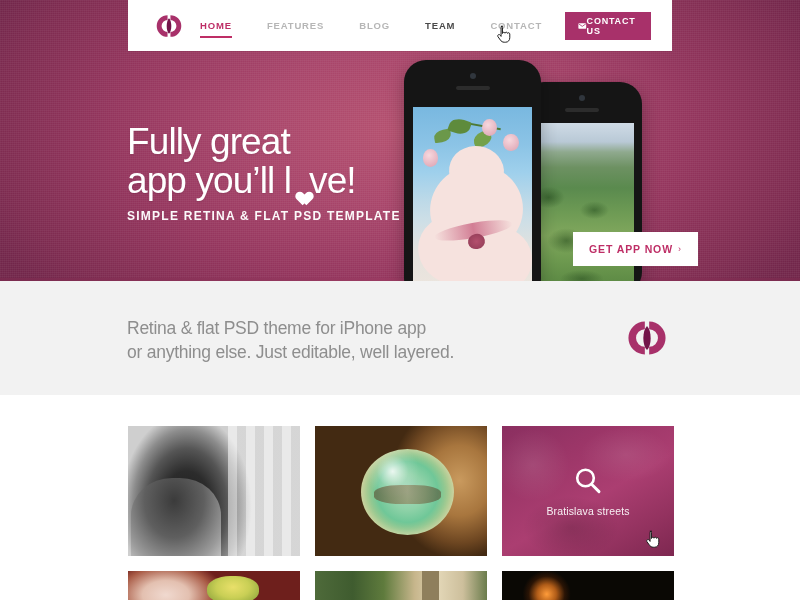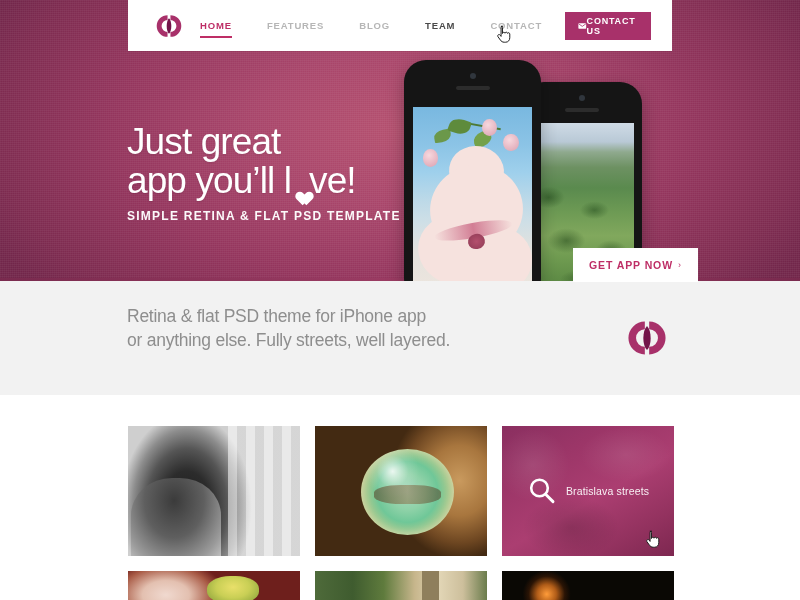--- a/index.html
+++ b/index.html
@@ -168,31 +168,31 @@
     background:radial-gradient(ellipse at 50% 50%, #b3506d, #8f3b55);
     border-radius:50%; transform:rotate(-12deg);
   }
 
   
   .get-app {
     position:absolute; left:573px; top:232px; z-index:30;
     background:#ffffff; height:34px; padding:0 16px;
     display:flex; align-items:center; gap:5px;
     color:#be2e66; font-size:10.5px; font-weight:bold; letter-spacing:.9px;
-    cursor:pointer; text-transform:uppercase;margin-top:16px;
+    cursor:pointer; text-transform:uppercase;
   }
   .get-app .chev { font-size:9px; font-weight:normal; }
 
   
   .band {
     position:absolute; left:0; top:281px; width:800px; height:114px;
     background:#f2f2f2;
   }
   .band-text {
-    position:absolute; left:127px; top:304px; z-index:5;
+    position:absolute; left:127px; top:316px; z-index:5;
     color:#8e8e8e; font-size:17.5px; line-height:24px; letter-spacing:-.25px;
   }
   .band-logo { position:absolute; left:617px; top:317px; width:60px; height:42px; z-index:5; }
 
   
   .gallery { position:absolute; left:128px; top:426px; width:546px; }
   .grid { display:flex; flex-wrap:wrap; gap:15px 15px; }
   .tile {
     width:172px; height:130px; position:relative; overflow:hidden;
     cursor:pointer; background:#ddd;
@@ -246,21 +246,21 @@
     position:relative;
   }
   .img-street:before {
     content:""; position:absolute; inset:0;
     background:
       radial-gradient(ellipse 30% 40% at 18% 30%, rgba(255,255,255,.10), transparent 70%),
       radial-gradient(ellipse 38% 30% at 72% 22%, rgba(255,255,255,.09), transparent 70%),
       radial-gradient(ellipse 40% 34% at 40% 78%, rgba(0,0,0,.16), transparent 70%);
   }
   .street-overlay {
-    position:absolute; inset:0; display:flex; flex-direction:row;
+    position:absolute; inset:0; display:flex; flex-direction:column;
     align-items:center; justify-content:center; gap:9px; z-index:3;
   }
   .search-icon { width:30px; height:30px; display:block; }
   .street-cap {
     color:rgba(255,255,255,.92); font-size:10.5px; letter-spacing:.15px;
   }
 
   
   .img-food {
     width:100%; height:100%;
@@ -332,21 +332,21 @@
         </div>
       </div>
 
     </div>
 
     <div class="hero-bottom-line"></div>
   </div>
 
   <div class="hero-copy">
     <div class="hero-title">
-      <div>Just great</div>
+      <div>Fully great</div>
       <div class="ln2">
         <span>app you’ll l</span>
         <span class="heart"></span>
         <span>ve!</span>
       </div>
     </div>
     <div class="hero-sub">SIMPLE RETINA &amp; FLAT PSD TEMPLATE</div>
   </div>
 
   <div class="get-app">
@@ -383,21 +383,21 @@
     </nav>
   </div>
 
   <svg class="cursor-hand" style="left:496px; top:25px;" viewBox="0 0 16 21">
     <path d="M5.2 1.2 c1 0 1.7.8 1.7 1.7 v6.0 c.2-.9.9-1.4 1.7-1.3 .5.1.9.5 1 1 .2-.7.8-1.2 1.5-1.1 .6.1 1.1.6 1.1 1.2 .3-.5.9-.8 1.5-.6 .6.2 1 .8 1 1.4 v3.9 c0 2.6-1.7 4.8-4.4 4.8 H8.8 c-2.1 0-3.2-1-4.2-2.4 L2.1 12.3 c-.5-.8-.3-1.7.4-2.1 .7-.4 1.5-.2 2 .5 l.9 1.3 V2.9 c0-.9.8-1.7 1.8-1.7z" fill="#ffffff" stroke="#1c1c1c" stroke-width="1.05" stroke-linejoin="round"></path>
   </svg>
 
   <div class="band"></div>
   <div class="band-text">
     <div>Retina &amp; flat PSD theme for iPhone app</div>
-    <div>or anything else. Fully streets, well layered.</div>
+    <div>or anything else. Just editable, well layered.</div>
   </div>
   <div class="band-logo">
     <svg viewBox="0 0 44 31" width="60" height="42">
       <g fill="none" stroke="#a8316a" stroke-width="5.6">
         <path d="M20.4 6.2 A 8.6 8.6 0 1 0 20.4 24.8"></path>
         <path d="M23.6 6.2 A 8.6 8.6 0 1 1 23.6 24.8"></path>
       </g>
       <path d="M22 6.6 C 25.6 9.9 25.6 21.1 22 24.4 C 18.4 21.1 18.4 9.9 22 6.6 Z" fill="#73144a"></path>
     </svg>
   </div>

